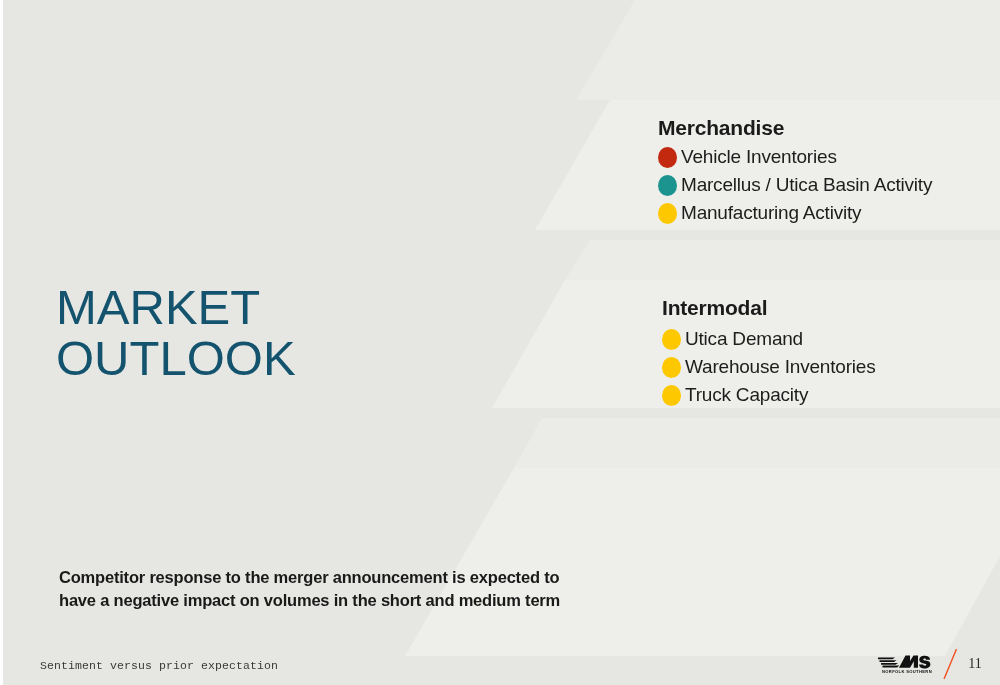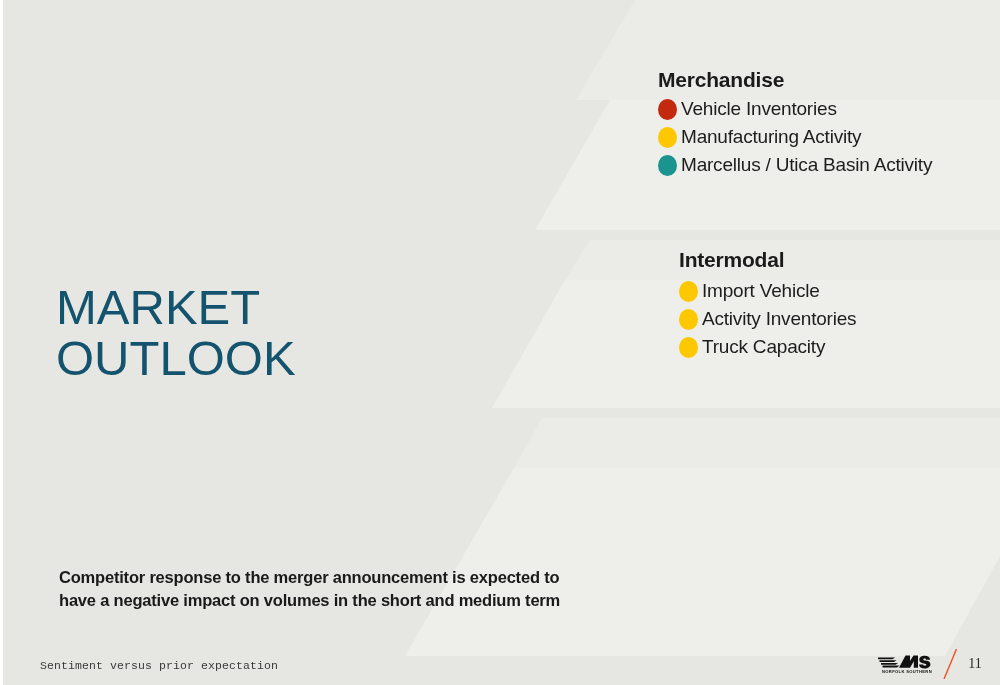--- a/index.html
+++ b/index.html
@@ -85,21 +85,21 @@
     font-size: 49px;
     font-weight: 400;
     line-height: 1.04;
     letter-spacing: 0px;
     color: #14536e;
     text-transform: uppercase;
     white-space: pre-line;
   }
 
   
-  .section { position: absolute; }
+  .section { position: absolute; margin-top: 48px; }
   .section-title {
     font-size: 21px;
     font-weight: bold;
     color: #1b1b1b;
     letter-spacing: -0.2px;
     margin: 0;
   }
   .bullet-row {
     display: flex;
     align-items: center;
@@ -113,21 +113,21 @@
     margin-right: 4px;
   }
   .bullet-label {
     font-size: 19px;
     color: #1d1d1d;
     letter-spacing: -0.2px;
     white-space: nowrap;
   }
 
   #section-merchandise { left: 658px; top: 68px; }
-  #section-intermodal  { left: 679px; top: 248px; }
+  #section-intermodal  { left: 662px; top: 248px; }
   #section-coal        { left: 658px; top: 427px; }
 
   #section-merchandise .bullet-list { margin-top: 6px; }
   #section-intermodal  .bullet-list { margin-top: 8px; }
   #section-coal        .bullet-list { margin-top: 8px; }
 
   
   #callout {
     position: absolute;
     left: 45px;
@@ -211,40 +211,40 @@
 OUTLOOK</div>
 
   <div class="section" id="section-merchandise">
     <div class="section-title">Merchandise</div>
     <div class="bullet-list">
       <div class="bullet-row">
         <span class="dot" style="background:#c2290f"></span>
         <span class="bullet-label">Vehicle Inventories</span>
       </div>
       <div class="bullet-row">
-        <span class="dot" style="background:#fec800"></span>
-        <span class="bullet-label">Manufacturing Activity</span>
-      </div>
-      <div class="bullet-row">
         <span class="dot" style="background:#1b9490"></span>
         <span class="bullet-label">Marcellus / Utica Basin Activity</span>
+      </div>
+      <div class="bullet-row">
+        <span class="dot" style="background:#fec800"></span>
+        <span class="bullet-label">Manufacturing Activity</span>
       </div>
     </div>
   </div>
 
   <div class="section" id="section-intermodal">
     <div class="section-title">Intermodal</div>
     <div class="bullet-list">
       <div class="bullet-row">
         <span class="dot" style="background:#fec800"></span>
-        <span class="bullet-label">Import Vehicle</span>
-      </div>
-      <div class="bullet-row">
-        <span class="dot" style="background:#fec800"></span>
-        <span class="bullet-label">Activity Inventories</span>
+        <span class="bullet-label">Utica Demand</span>
+      </div>
+      <div class="bullet-row">
+        <span class="dot" style="background:#fec800"></span>
+        <span class="bullet-label">Warehouse Inventories</span>
       </div>
       <div class="bullet-row">
         <span class="dot" style="background:#fec800"></span>
         <span class="bullet-label">Truck Capacity</span>
       </div>
     </div>
   </div>
 
 
   <div id="callout">

